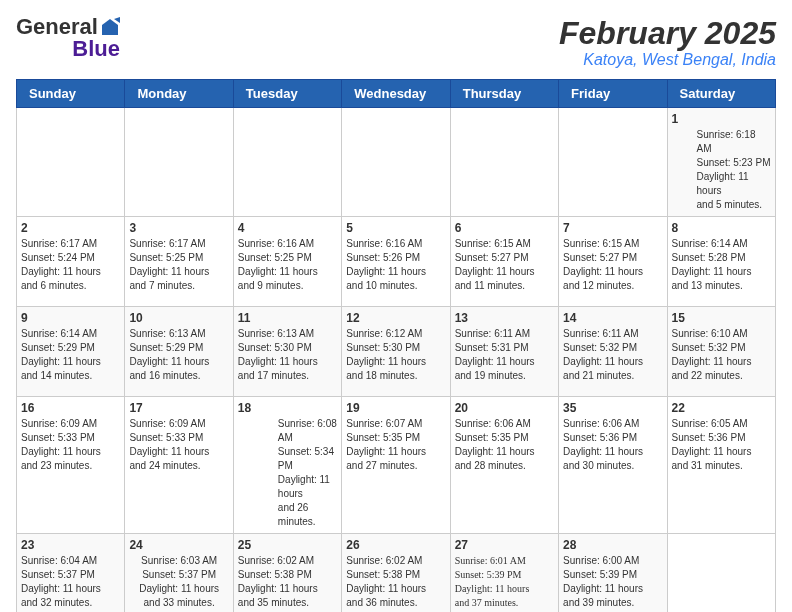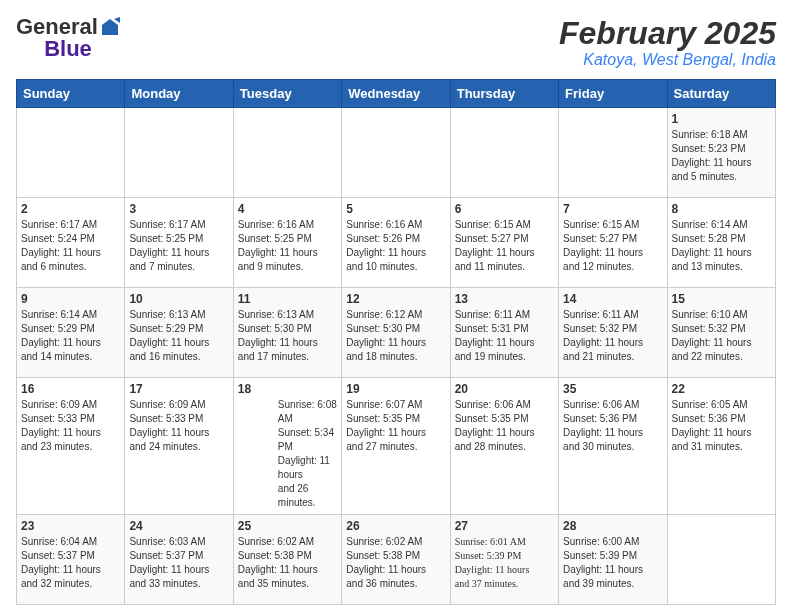--- a/index.html
+++ b/index.html
@@ -12,21 +12,21 @@
     }
     .header-area {
       display: flex;
       justify-content: space-between;
       align-items: flex-start;
       margin-bottom: 10px;
     }
     .logo {
       display: flex;
       flex-direction: column;
-      align-items: center;
+      align-items: flex-end;
     }
     .logo-text {
       font-size: 22px;
       font-weight: bold;
       line-height: 1;
     }
     .logo-general { color: #333; }
     .logo-blue { color: #4c1d95; }
     .title-area {
       text-align: right;
@@ -45,21 +45,21 @@
     table {
       width: 100%;
       border-collapse: collapse;
       table-layout: fixed;
     }
     thead tr th {
       background-color: #2563b0;
       color: #fff;
       font-size: 13px;
       font-weight: bold;
-      padding: 6px 6px;
+      padding: 6px 12px;
       text-align: left;
       border: 1px solid #1a4a99;
     }
     tbody tr td {
       border: 1px solid #ccc;
       vertical-align: top;
       padding: 4px;
       height: 90px;
       font-size: 10.5px;
       color: #333;
@@ -118,21 +118,21 @@
   <tbody id="calendar-body">
       <tr>
         <td class="empty-cell"></td>
         <td class="empty-cell"></td>
         <td class="empty-cell"></td>
         <td class="empty-cell"></td>
         <td class="empty-cell"></td>
         <td class="empty-cell"></td>
         <td>
           <span class="day-num">1</span>
-          <div class="day-info" style="white-space: pre-line;">Sunrise: 6:18 AM
+          <div class="day-info" style="white-space: pre-line; margin-left: 25px;">Sunrise: 6:18 AM
 Sunset: 5:23 PM
 Daylight: 11 hours
 and 5 minutes.</div>
         </td>
       </tr>
       <tr>
         <td>
           <span class="day-num">2</span>
           <div class="day-info" style="white-space: pre-line;">Sunrise: 6:17 AM
 Sunset: 5:24 PM
@@ -287,21 +287,21 @@
       <tr>
         <td>
           <span class="day-num">23</span>
           <div class="day-info" style="white-space: pre-line;">Sunrise: 6:04 AM
 Sunset: 5:37 PM
 Daylight: 11 hours
 and 32 minutes.</div>
         </td>
         <td>
           <span class="day-num">24</span>
-          <div class="day-info" style="white-space: pre-line;">Sunrise: 6:03 AM
+          <div class="day-info" style="white-space: pre-line; text-align: center;">Sunrise: 6:03 AM
 Sunset: 5:37 PM
 Daylight: 11 hours
 and 33 minutes.</div>
         </td>
         <td>
           <span class="day-num">25</span>
           <div class="day-info" style="white-space: pre-line;">Sunrise: 6:02 AM
 Sunset: 5:38 PM
 Daylight: 11 hours
 and 35 minutes.</div>

